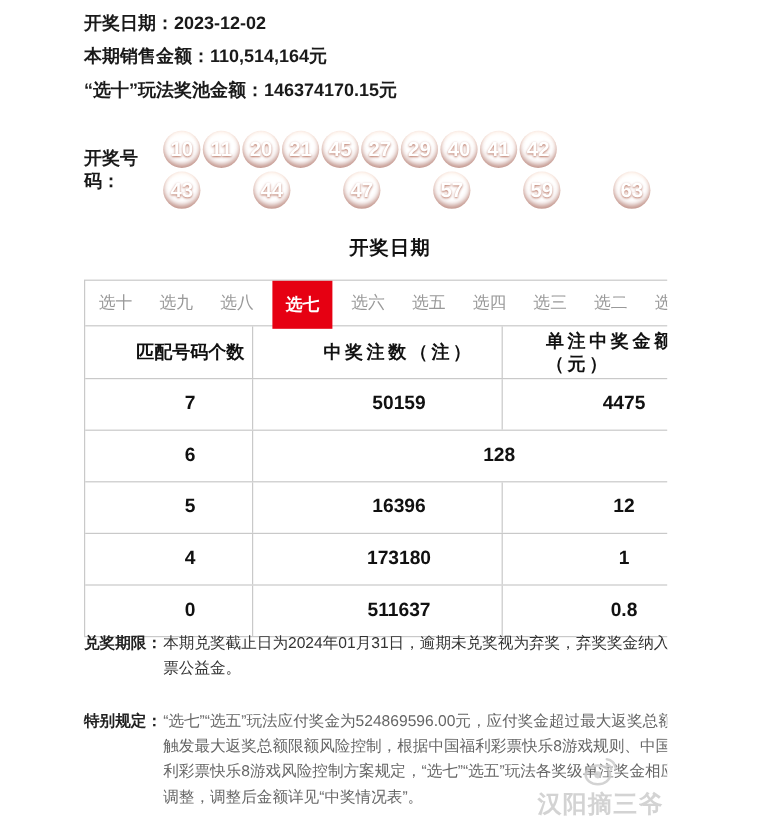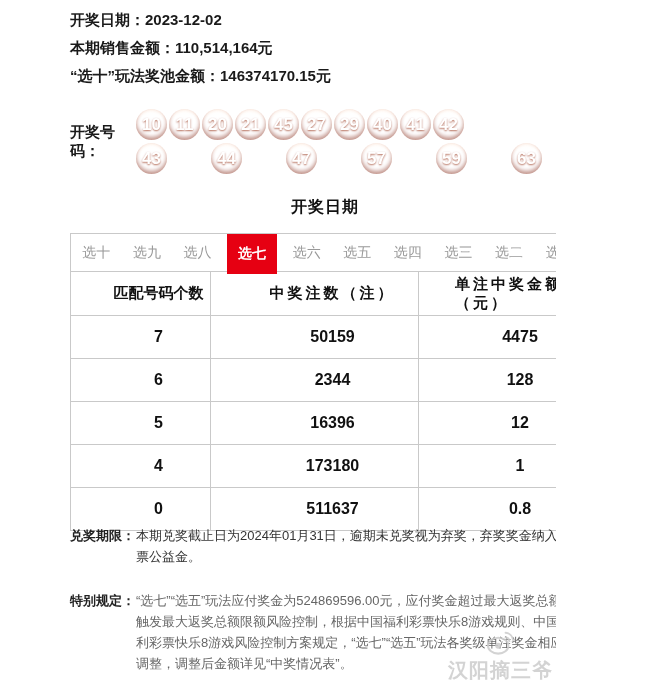--- a/index.html
+++ b/index.html
@@ -127,21 +127,20 @@
 
     <div>
 
     <div class="trow data-row">
         <div class="tcell c1">7</div>
         <div class="tcell c2">50159</div>
         <div class="tcell c3">4475</div>
       </div>
         <div class="trow data-row">
         <div class="tcell c1">6</div>
-        <div class="tcell c2">2344</div>
         <div class="tcell c3">128</div>
       </div>
         <div class="trow data-row">
         <div class="tcell c1">5</div>
         <div class="tcell c2">16396</div>
         <div class="tcell c3">12</div>
       </div>
         <div class="trow data-row">
         <div class="tcell c1">4</div>
         <div class="tcell c2">173180</div>

